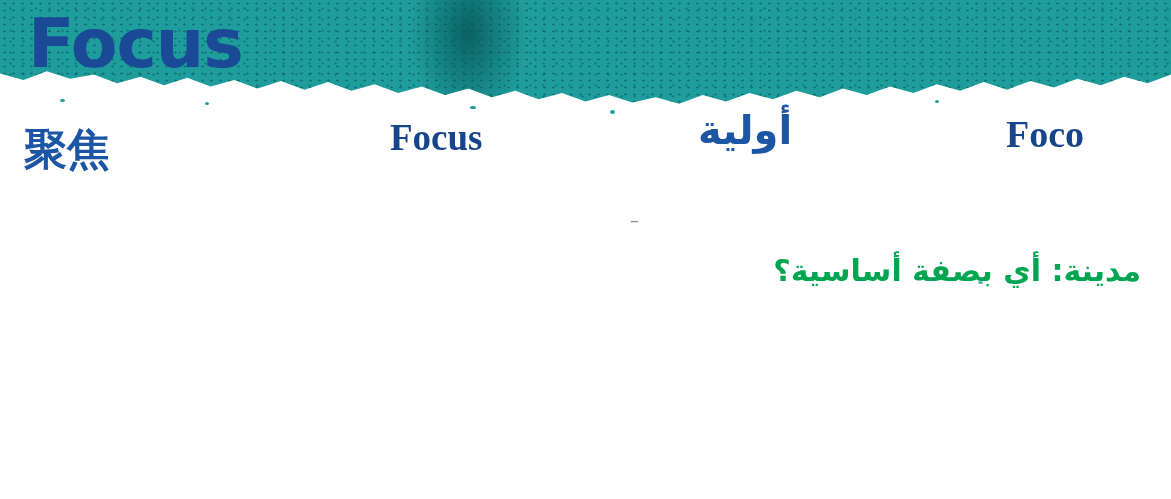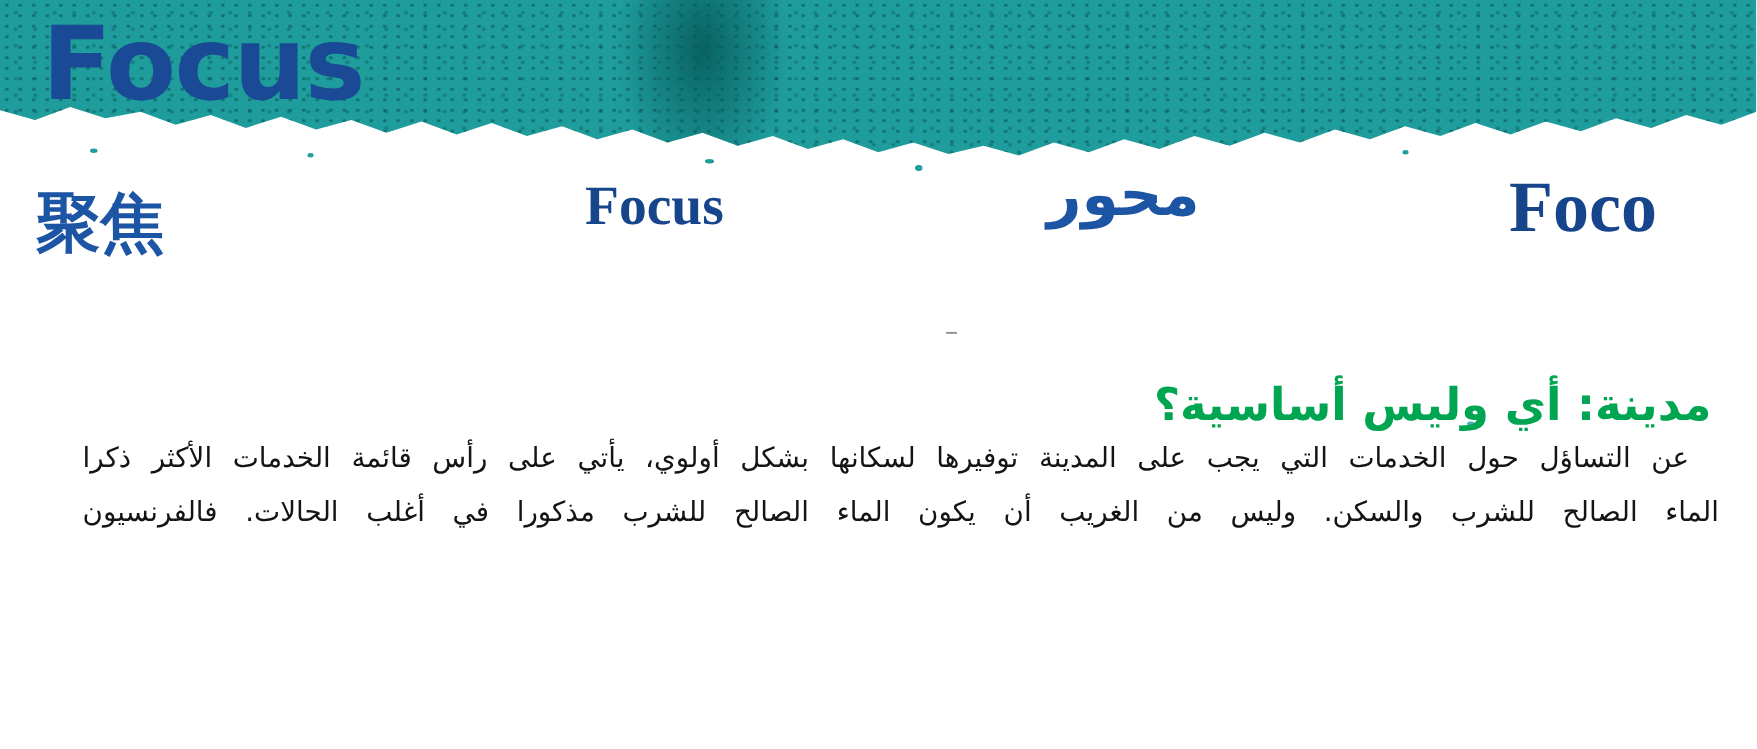--- a/index.html
+++ b/index.html
@@ -38,21 +38,21 @@
   .s3{left:470px;top:106px;width:6px;height:3px;}
   .s4{left:610px;top:110px;width:5px;height:4px;}
   .s5{left:935px;top:100px;width:4px;height:3px;}
   .s6{left:978px;top:281px;width:5px;height:3px;opacity:.8;}
   
   .tr{position:absolute;line-height:1;color:#1d55a5;}
   .tr-zh{left:24px;top:112px;font-size:43px;font-weight:bold;margin-top:16px;}
   .tr-en{left:390px;top:119px;font-size:37px;font-weight:bold;
          font-family:"Liberation Serif","DejaVu Serif",serif;color:#17458c;}
   .tr-ar{left:698px;top:110px;font-size:40px;font-weight:bold;direction:rtl;}
-  .tr-pt{left:1006px;top:115px;font-size:48px;font-weight:bold;
+  .tr-pt{left:1006px;top:115px;font-size:38px;font-weight:bold;
          font-family:"Liberation Serif","DejaVu Serif",serif;color:#17458c;}
   
   .article-heading{
     position:absolute;right:30px;top:226px;
     font-size:30px;font-weight:bold;color:#00a551;
     direction:rtl;line-height:1.3;
   }
   .stray-mark{
     position:absolute;left:630px;top:212px;
     font-size:15px;color:#8f8f8f;letter-spacing:-2px;
@@ -77,23 +77,21 @@
 <div class="speck s1"></div>
 <div class="speck s2"></div>
 <div class="speck s3"></div>
 <div class="speck s4"></div>
 <div class="speck s5"></div>
 <div class="speck s6"></div>
 
 <div>
   <span class="tr tr-zh">聚焦</span>
   <span class="tr tr-en">Focus</span>
-  <span class="tr tr-ar">محور</span>
+  <span class="tr tr-ar">أولية</span>
   <span class="tr tr-pt">Foco</span>
 </div>
 
 <div class="stray-mark">--</div>
-<h2 class="article-heading">مدينة: أي وليس أساسية؟</h2>
+<h2 class="article-heading">مدينة: أي بصفة أساسية؟</h2>
 
 <div class="article-body">
-  <span class="line indent">عن التساؤل حول الخدمات التي يجب على المدينة توفيرها لسكانها بشكل أولوي، يأتي على رأس قائمة الخدمات الأكثر ذكرا</span>
-  <span class="line">الماء الصالح للشرب والسكن. وليس من الغريب أن يكون الماء الصالح للشرب مذكورا في أغلب الحالات. فالفرنسيون</span>
 </div>
 
 </body></html>

